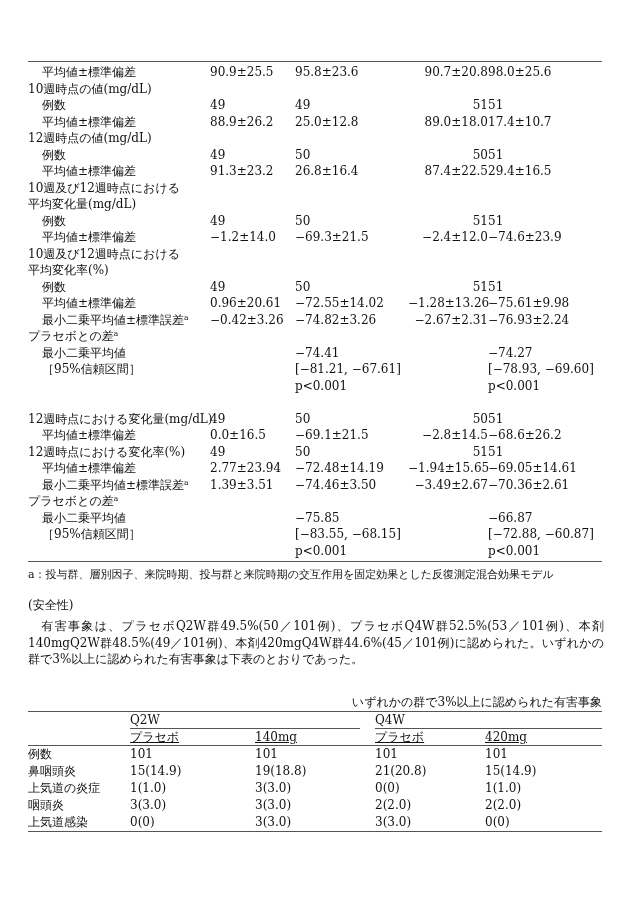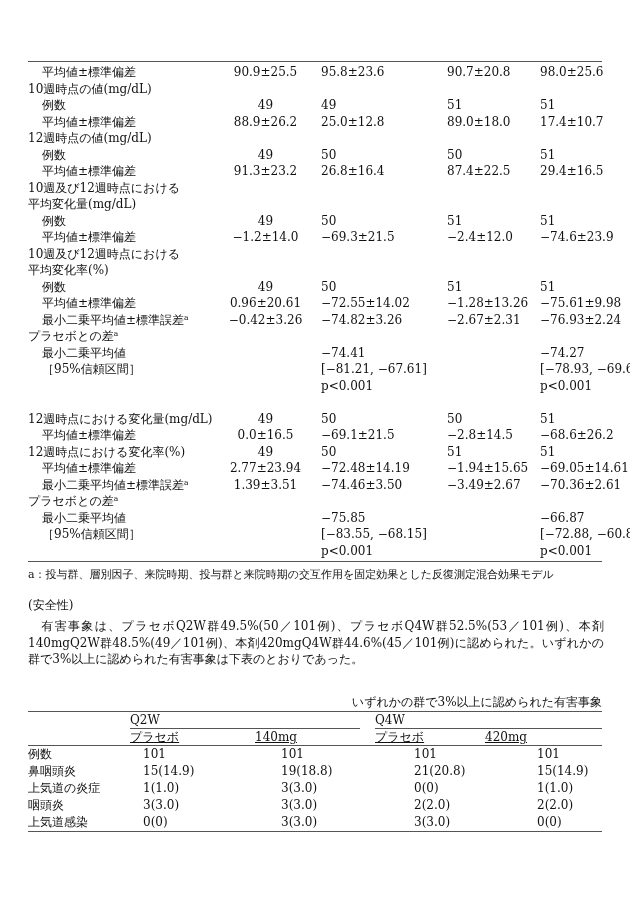--- a/index.html
+++ b/index.html
@@ -10,28 +10,28 @@
     color:#111111; font-size:12px;
   }
   .page { position:relative; width:630px; height:916px; background:#ffffff; overflow:hidden; }
 
   
   .stats {
     position:absolute; left:28px; top:61px; width:574px;
     border-top:1px solid #555; border-bottom:1px solid #555;
     padding:2px 0;
   }
-  .trow { display:flex; height:16.5px; line-height:16.5px; white-space:nowrap;gap:13px; }
+  .trow { display:flex; height:16.5px; line-height:16.5px; white-space:nowrap; }
   .trow.spacer { height:16.5px; }
   .lbl { flex:0 0 auto; }
   .ind1 { padding-left:14px; }
   .cell { flex:0 0 auto; overflow:visible; }
   .stats .lbl { width:182px; flex-basis:182px; }
-  .stats .c0 { width:85px;text-align:center; } .stats .c1 { width:113px; }
-  .stats .c2 { width:80px; } .stats .c3 { width:114px; }
+  .stats .c0 { width:85px; } .stats .c1 { width:113px; }
+  .stats .c2 { width:80px;text-align:right; } .stats .c3 { width:114px; }
 
   .footnote { position:absolute; left:28px; top:567px; width:590px; font-size:11px; line-height:15px; }
 
   .safety-heading { position:absolute; left:28px; top:597px; }
   .safety-paragraph { position:absolute; left:28px; top:618px; width:576px; line-height:16.5px; text-align:justify; }
 
   
   .ae-title { position:absolute; left:28px; top:694px; width:574px; text-align:right; }
   .ae {
     position:absolute; left:28px; top:711px; width:574px;

